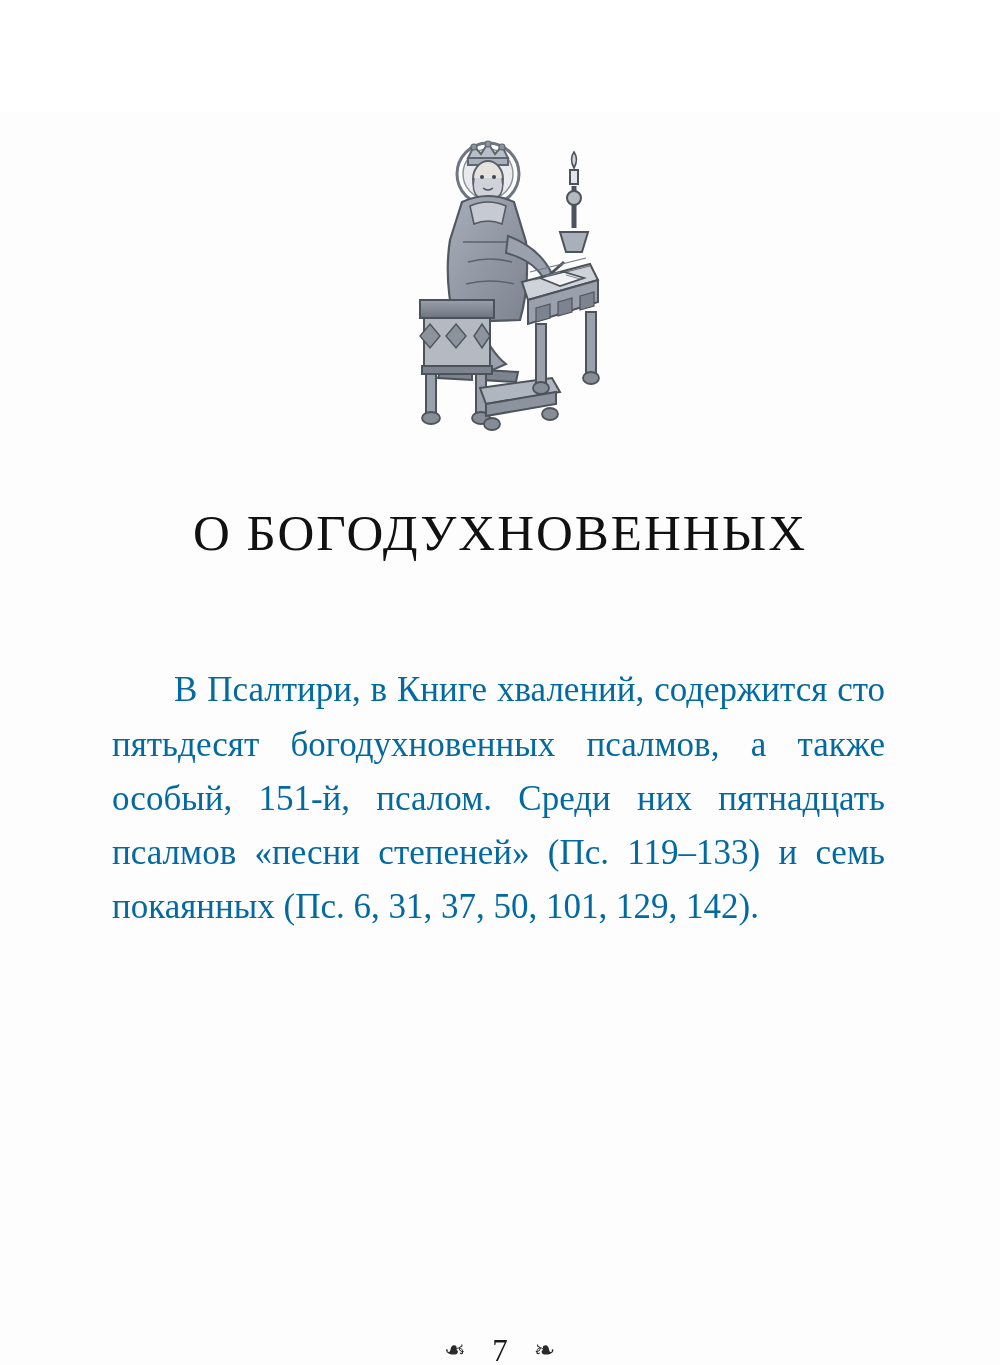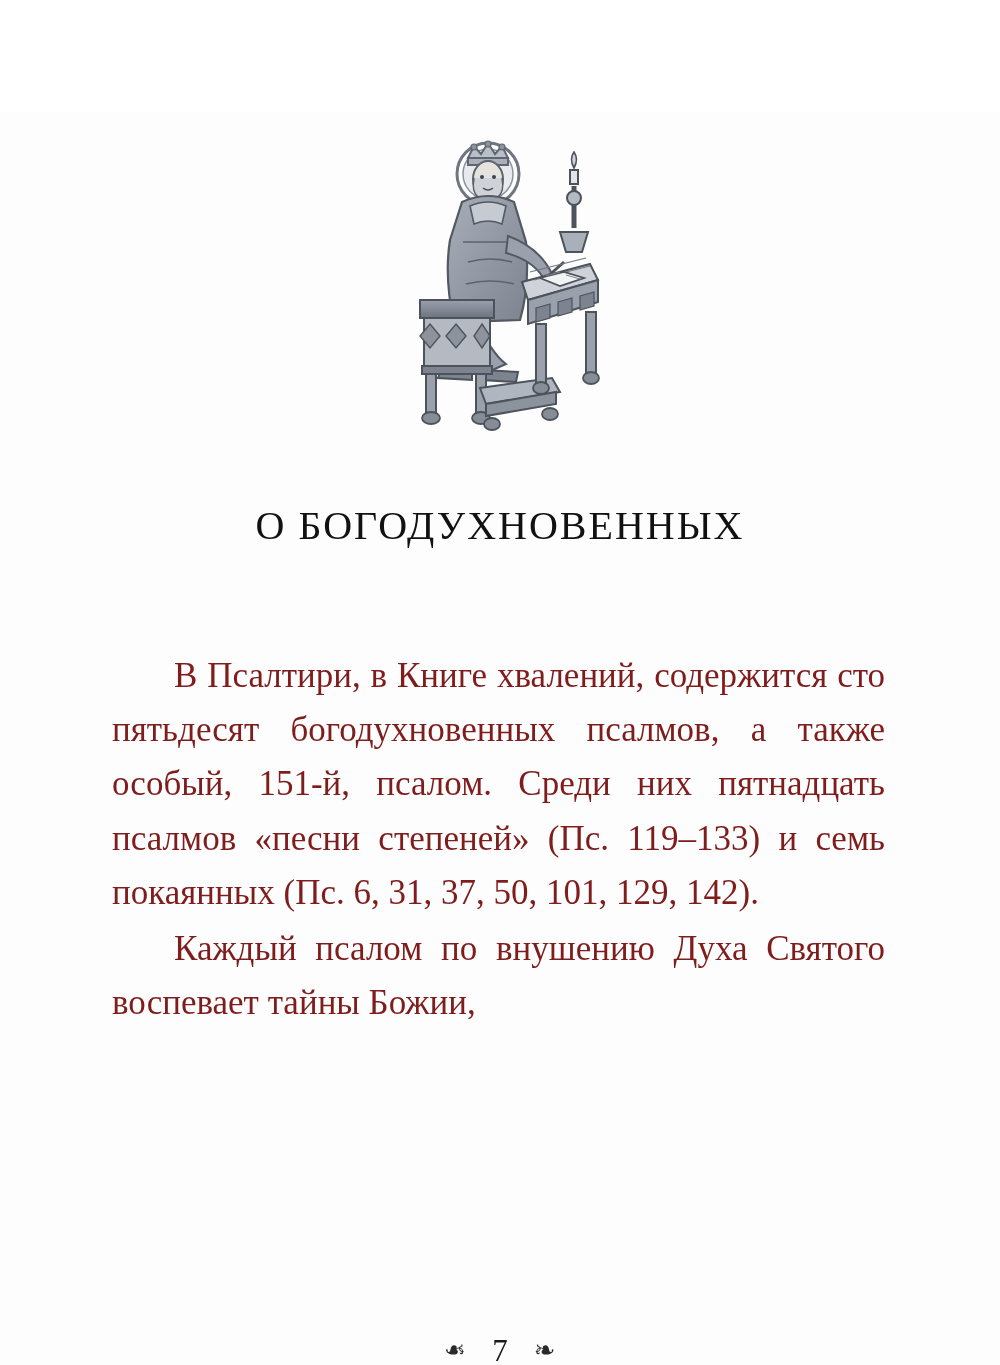--- a/index.html
+++ b/index.html
@@ -39,39 +39,39 @@
 
   
   .title-block {
     margin-top: 48px;
     text-align: center;
     padding: 0 120px;
   }
   .title-block h1 {
     margin: 12px;
     font-weight: normal;
-    font-size: 40px;
+    font-size: 51px;
     letter-spacing: 2px;
     line-height: 1.32;
     color: #111111;
     font-family: "Liberation Serif", "DejaVu Serif", serif;
   }
 
   
   .body-block {
     margin-top: 96px;
     padding: 0 115px 0 112px;
   }
   .body-block p {
     margin: 0;
     font-size: 35px;
     line-height: 1.55;
     text-align: justify;
     text-indent: 62px;
-    color: #7f1d1d;
+    color: #0369a1;
     hyphens: manual;
   }
   .body-block p + p {
     margin-top: 2px;
   }
 
   
   .footer {
     position: absolute;
     left: 0;
@@ -186,21 +186,20 @@
   </div>
 
   <div class="title-block">
     <h1>
       <span>О БОГОДУХНОВЕННЫХ</span><br>
     </h1>
   </div>
 
   <div class="body-block">
     <p>В Псалтири, в Книге хвалений, содержится сто пятьдесят богодухновенных псалмов, а также особый, 151‑й, псалом. Среди них пятнадцать псалмов «песни степеней» (Пс. 119–133) и семь покаянных (Пс. 6, 31, 37, 50, 101, 129, 142).</p>
-    <p>Каждый псалом по внушению Духа Святого воспевает тайны Божии,</p>
   </div>
 
   <div class="footer">
     <span class="orn left">❧</span>
     <span class="page-number">7</span>
     <span class="orn right">❧</span>
   </div>
 
 </div>
 

